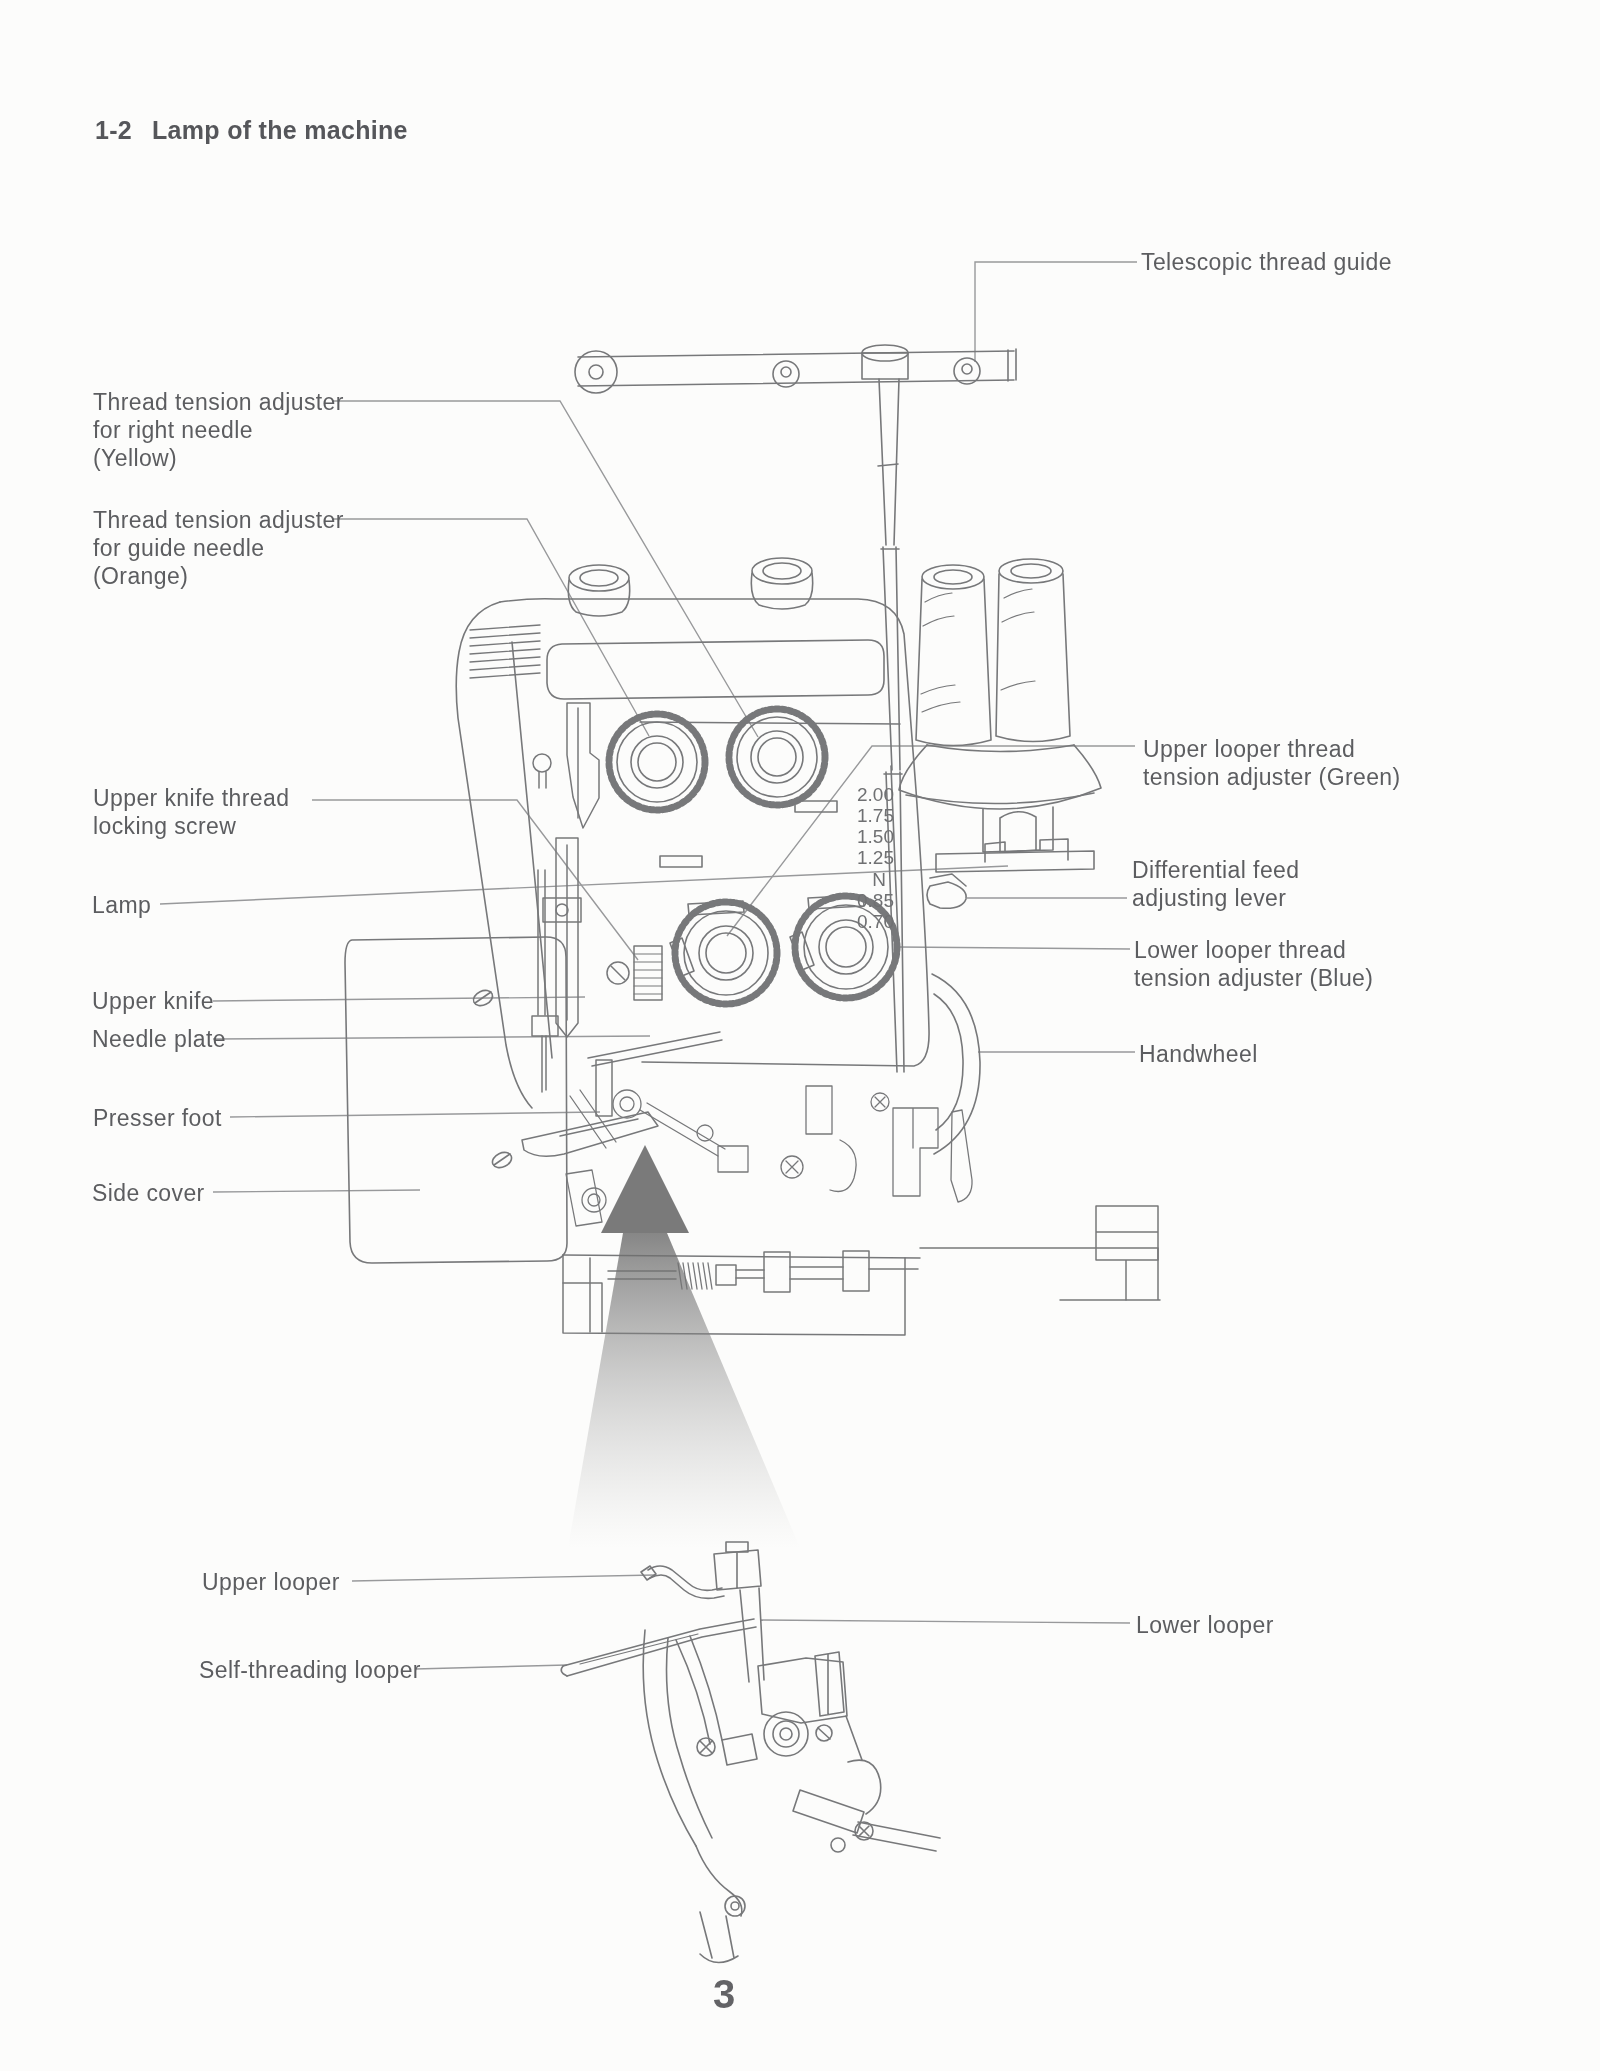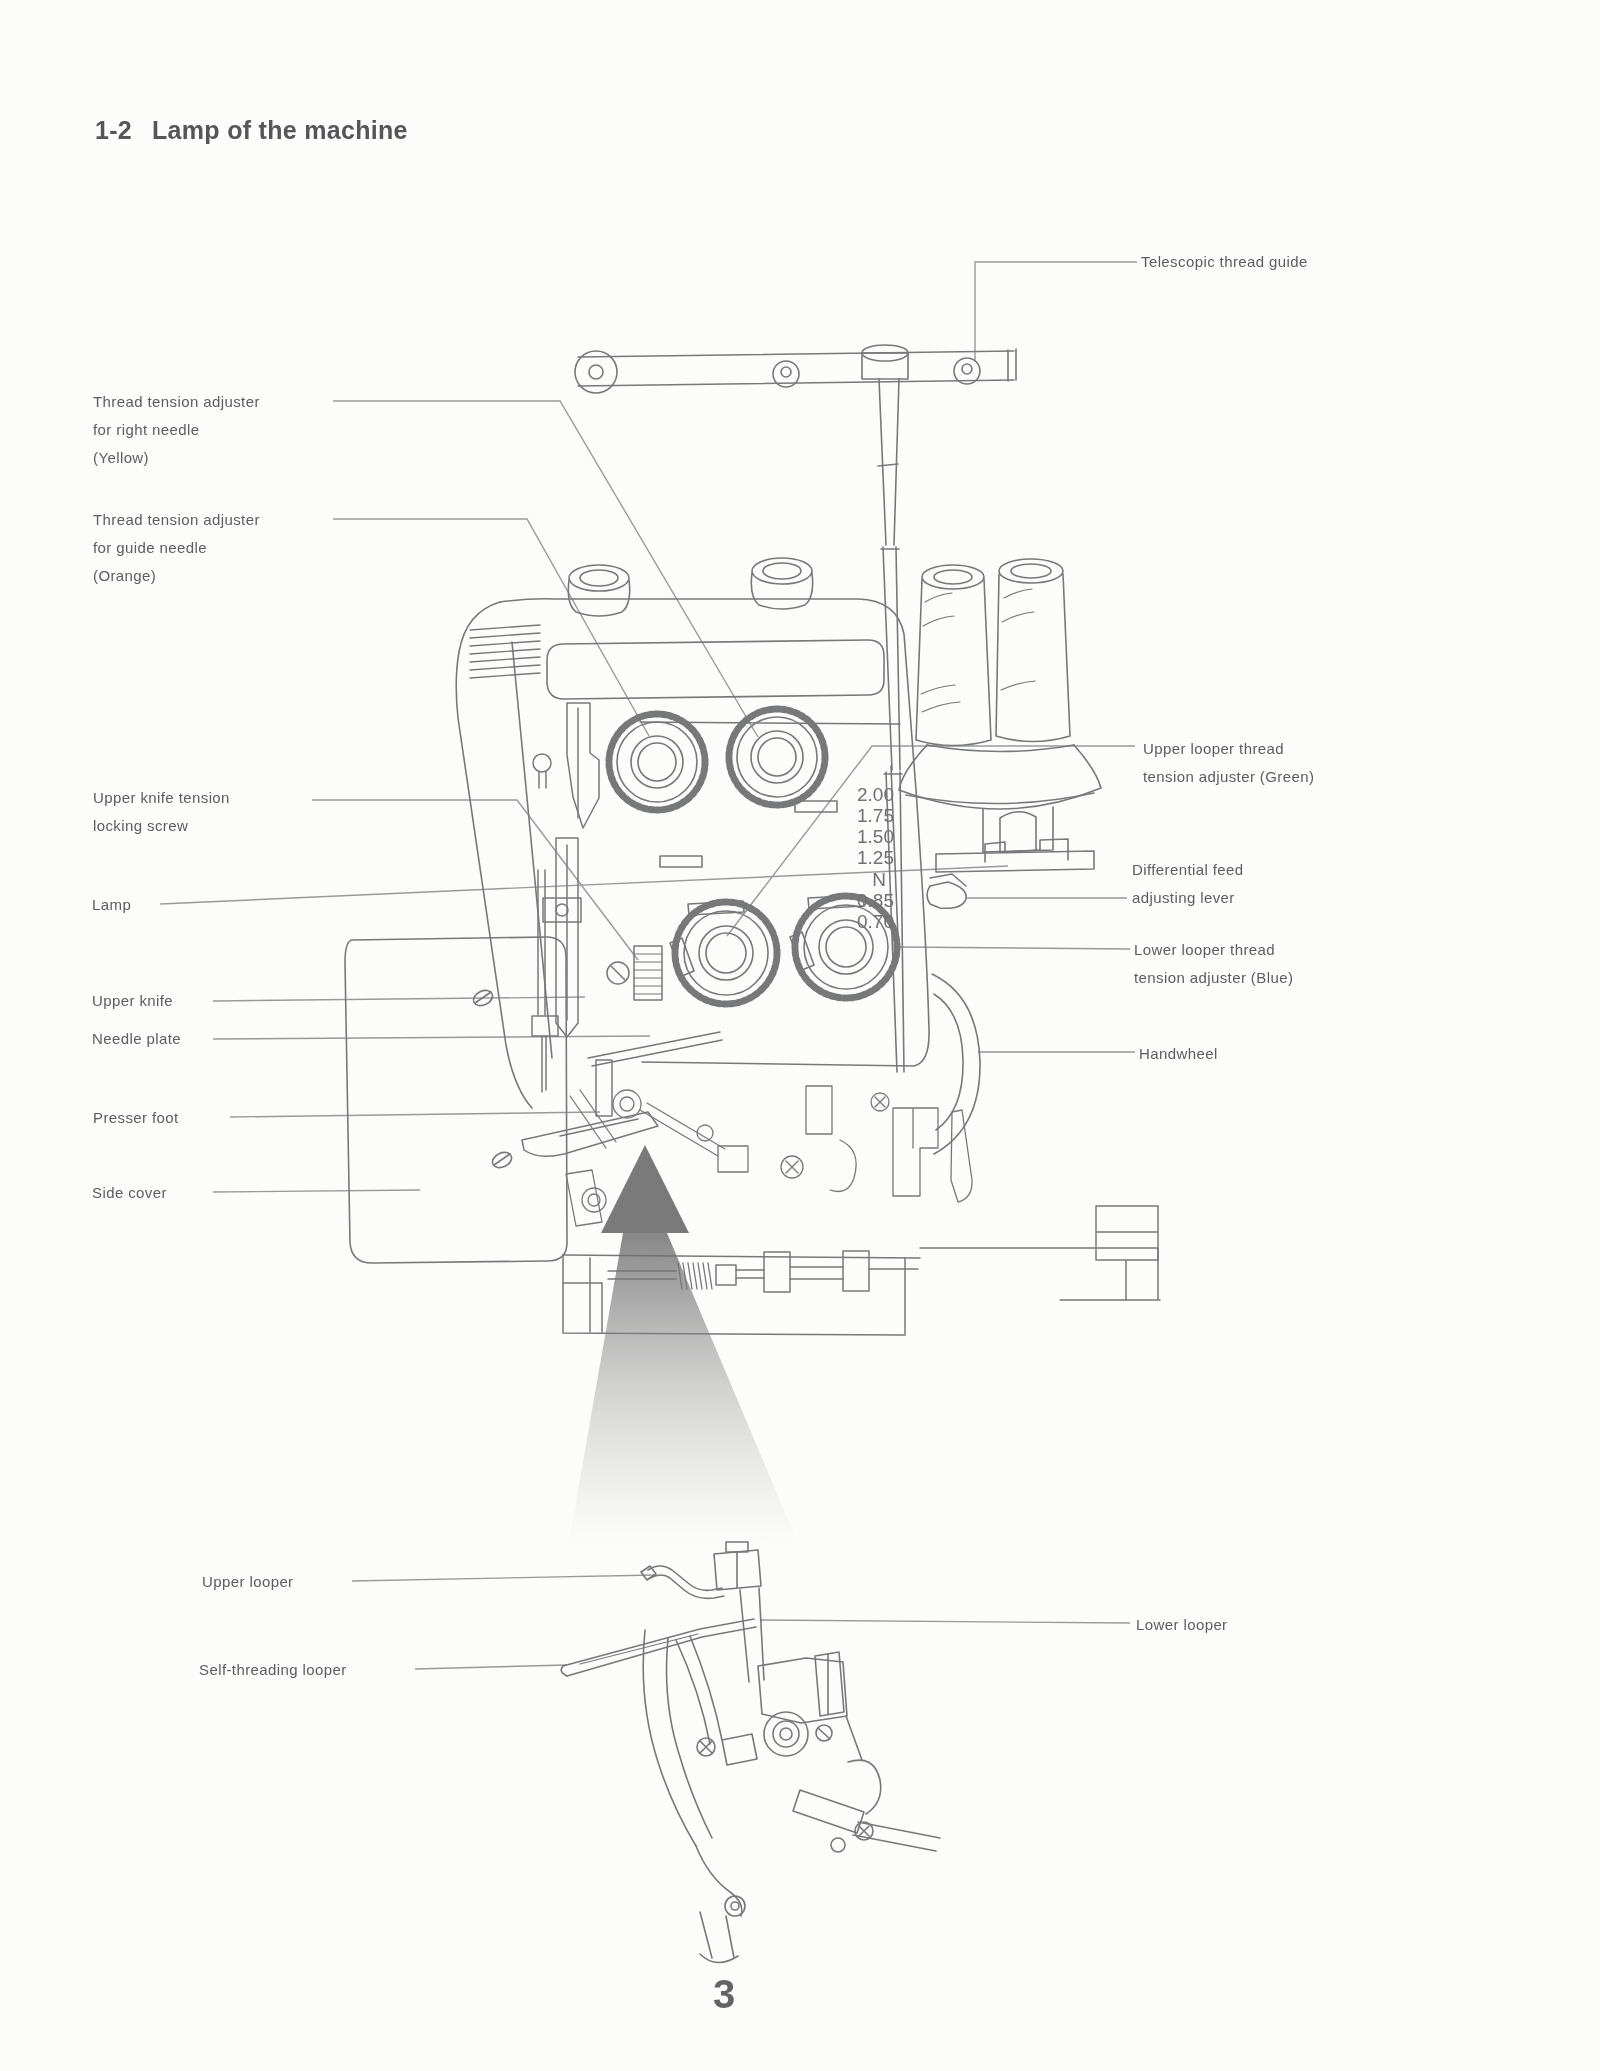--- a/index.html
+++ b/index.html
@@ -6,21 +6,21 @@
   body{
     width:1600px;height:2071px;position:relative;background:#fcfcfb;
     font-family:"Liberation Sans", sans-serif;overflow:hidden;
   }
   .page-title{
     position:absolute;left:95px;top:116px;
     font-size:25px;font-weight:bold;color:#55565a;letter-spacing:.3px;
   }
   .page-title .sec{margin-right:20px;margin-top:35px;}
   .lbl{
-    position:absolute;font-size:15px;color:#5c5d60;letter-spacing:.4px;
+    position:absolute;font-size:23px;color:#5c5d60;letter-spacing:.4px;
     line-height:28px;white-space:nowrap;
   }
   .lbl span{display:block;}
   .page-num{
     position:absolute;left:692px;top:1972px;width:64px;text-align:center;
     font-size:40px;font-weight:bold;color:#636366;
   }
   svg{position:absolute;left:0;top:0;}
   svg text{font-family:"Liberation Sans", sans-serif;font-size:19px;fill:#6f7072;}
 </style>
@@ -308,21 +308,21 @@
   <span>(Yellow)</span>
 </div>
 
 <div class="lbl" style="left:93px;top:506px;">
   <span>Thread tension adjuster</span>
   <span>for guide needle</span>
   <span>(Orange)</span>
 </div>
 
 <div class="lbl" style="left:93px;top:784px;">
-  <span>Upper knife tension</span>
+  <span>Upper knife thread</span>
   <span>locking screw</span>
 </div>
 
 <div class="lbl" style="left:92px;top:891px;">
   <span>Lamp</span>
 </div>
 
 <div class="lbl" style="left:92px;top:987px;">
   <span>Upper knife</span>
 </div>

